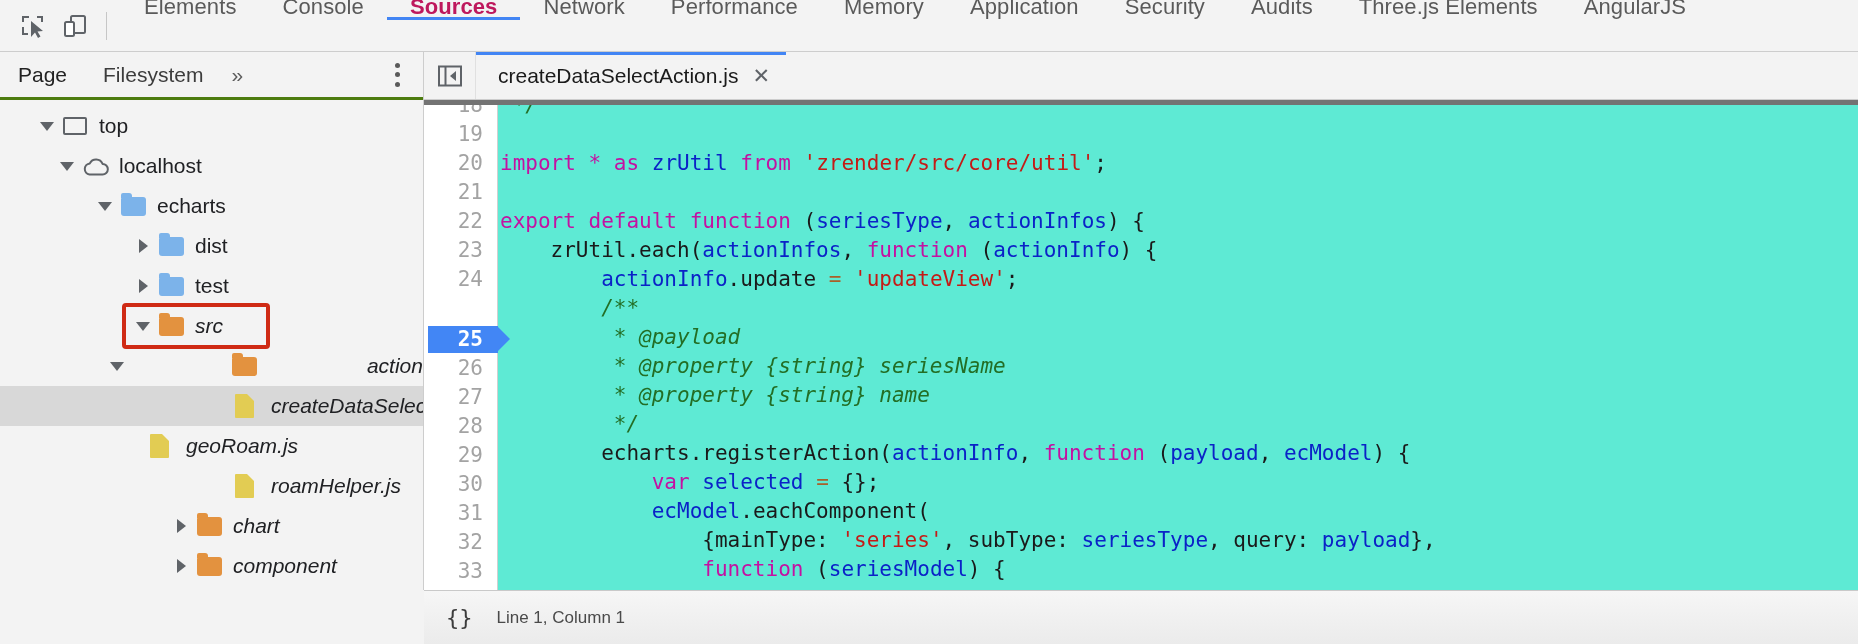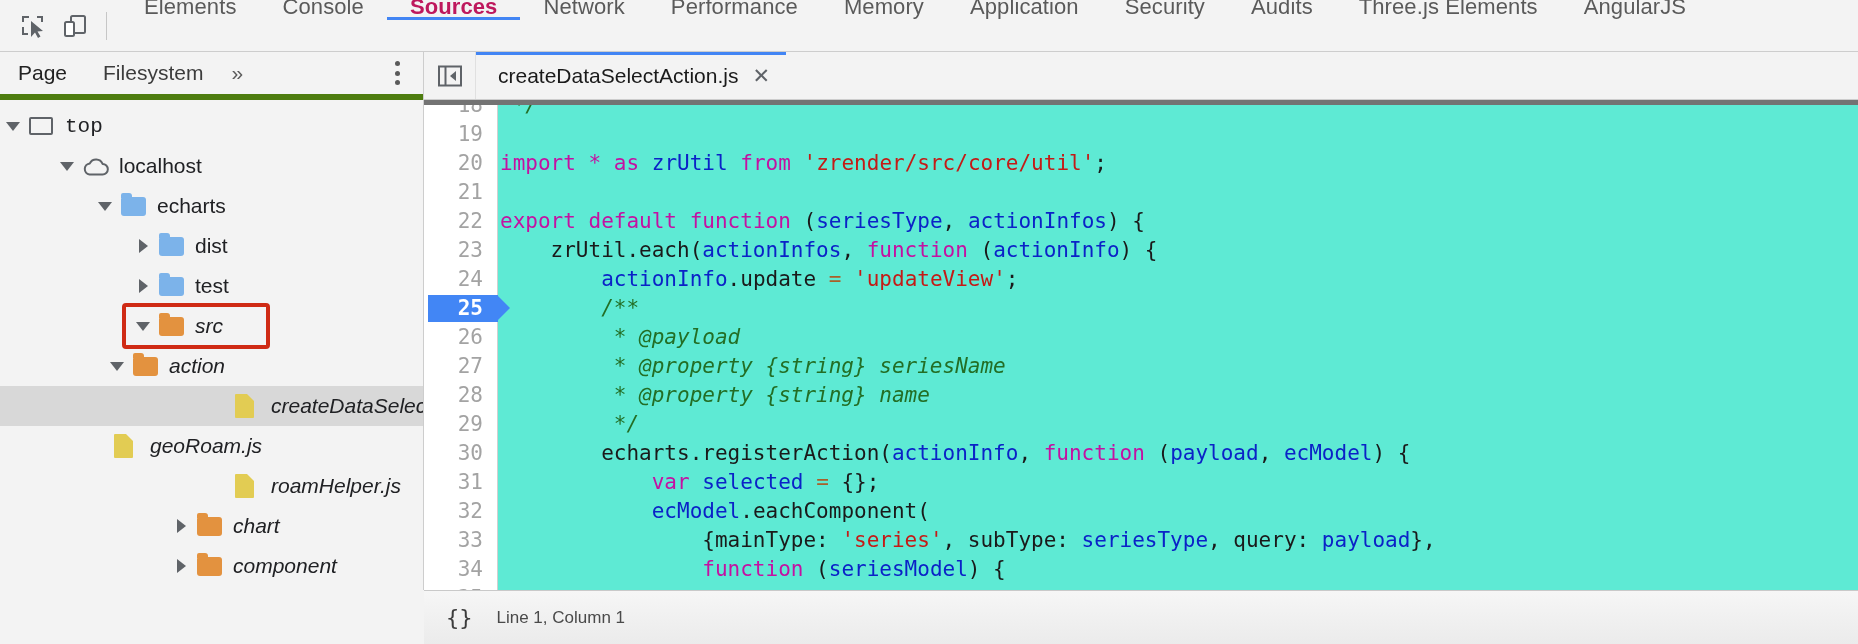--- a/index.html
+++ b/index.html
@@ -63,21 +63,21 @@
     width: 424px; min-width: 424px;
     display: flex; flex-direction: column;
     background: #f3f3f3;
     border-right: 1px solid #cdcdcd;
     position: relative;
   }
   .sidebar-tabbar {
     height: 48px; min-height: 48px;
     display: flex; align-items: center;
     background: #f3f3f3;
-    border-bottom: 6px solid #4d7c0f;
+    border-bottom: 3px solid #4d7c0f;
     position: relative;
   }
   .nav-tab {
     font-size: 21px;
     color: #3c3c3c;
     padding: 0 18px;
     line-height: 46px;
     cursor: pointer;
     white-space: nowrap;
   }
@@ -231,20 +231,21 @@
   }
   .ln {
     text-align: right;
     padding-right: 14px;
     color: #a3a3a3;
     position: relative;
   }
   .ln.current {
     color: #fff;
     font-weight: bold;
+    margin-top: 31px;
   }
   .ln.current::before {
     content: "";
     position: absolute;
     left: 4px; right: -1px; top: 1px;
     height: 27px;
     background: #4286f5;
     z-index: 0;
   }
   .ln.current::after {
@@ -336,21 +337,21 @@
         <div class="nav-more">»</div>
         <div class="kebab">
           <i></i>
             <i></i>
             <i></i>
         </div>
       </div>
 
       <div class="tree" id="tree-container">
 
-        <div class="tree-row" style="padding-left: 2px; font-family: Liberation Mono, monospace;">
+        <div class="tree-row" style="padding-left: 36px;">
             <span class="tw">
               <span class="tri-down"></span>
             </span>
             <span class="t-icon">
               <span class="frame-icon"></span>
             </span>
             <span class="t-label">top</span>
           </div>
           <div class="tree-row" style="padding-left: 56px;">
             <span class="tw">
@@ -392,37 +393,37 @@
           </div>
           <div class="tree-row" style="padding-left: 132px;">
             <span class="tw">
               <span class="tri-down"></span>
             </span>
             <span class="t-icon">
               <span class="folder orange"></span>
             </span>
             <span class="t-label italic">src</span>
           </div>
-          <div class="tree-row" style="padding-left: 106px;">
+          <div class="tree-row" style="padding-left: 106px; justify-content: space-between;">
             <span class="tw">
               <span class="tri-down"></span>
             </span>
             <span class="t-icon">
               <span class="folder orange"></span>
             </span>
             <span class="t-label italic">action</span>
           </div>
           <div class="tree-row selected" style="padding-left: 208px;">
             <span class="tw empty"></span>
             <span class="t-icon">
               <span class="filedoc"></span>
             </span>
             <span class="t-label italic">createDataSelectAction.js</span>
           </div>
-          <div class="tree-row" style="padding-left: 87px;">
+          <div class="tree-row" style="padding-left: 87px; margin-left: 36px;">
             <span class="tw empty"></span>
             <span class="t-icon">
               <span class="filedoc"></span>
             </span>
             <span class="t-label italic">geoRoam.js</span>
           </div>
           <div class="tree-row" style="padding-left: 208px;">
             <span class="tw empty"></span>
             <span class="t-icon">
               <span class="filedoc"></span>

